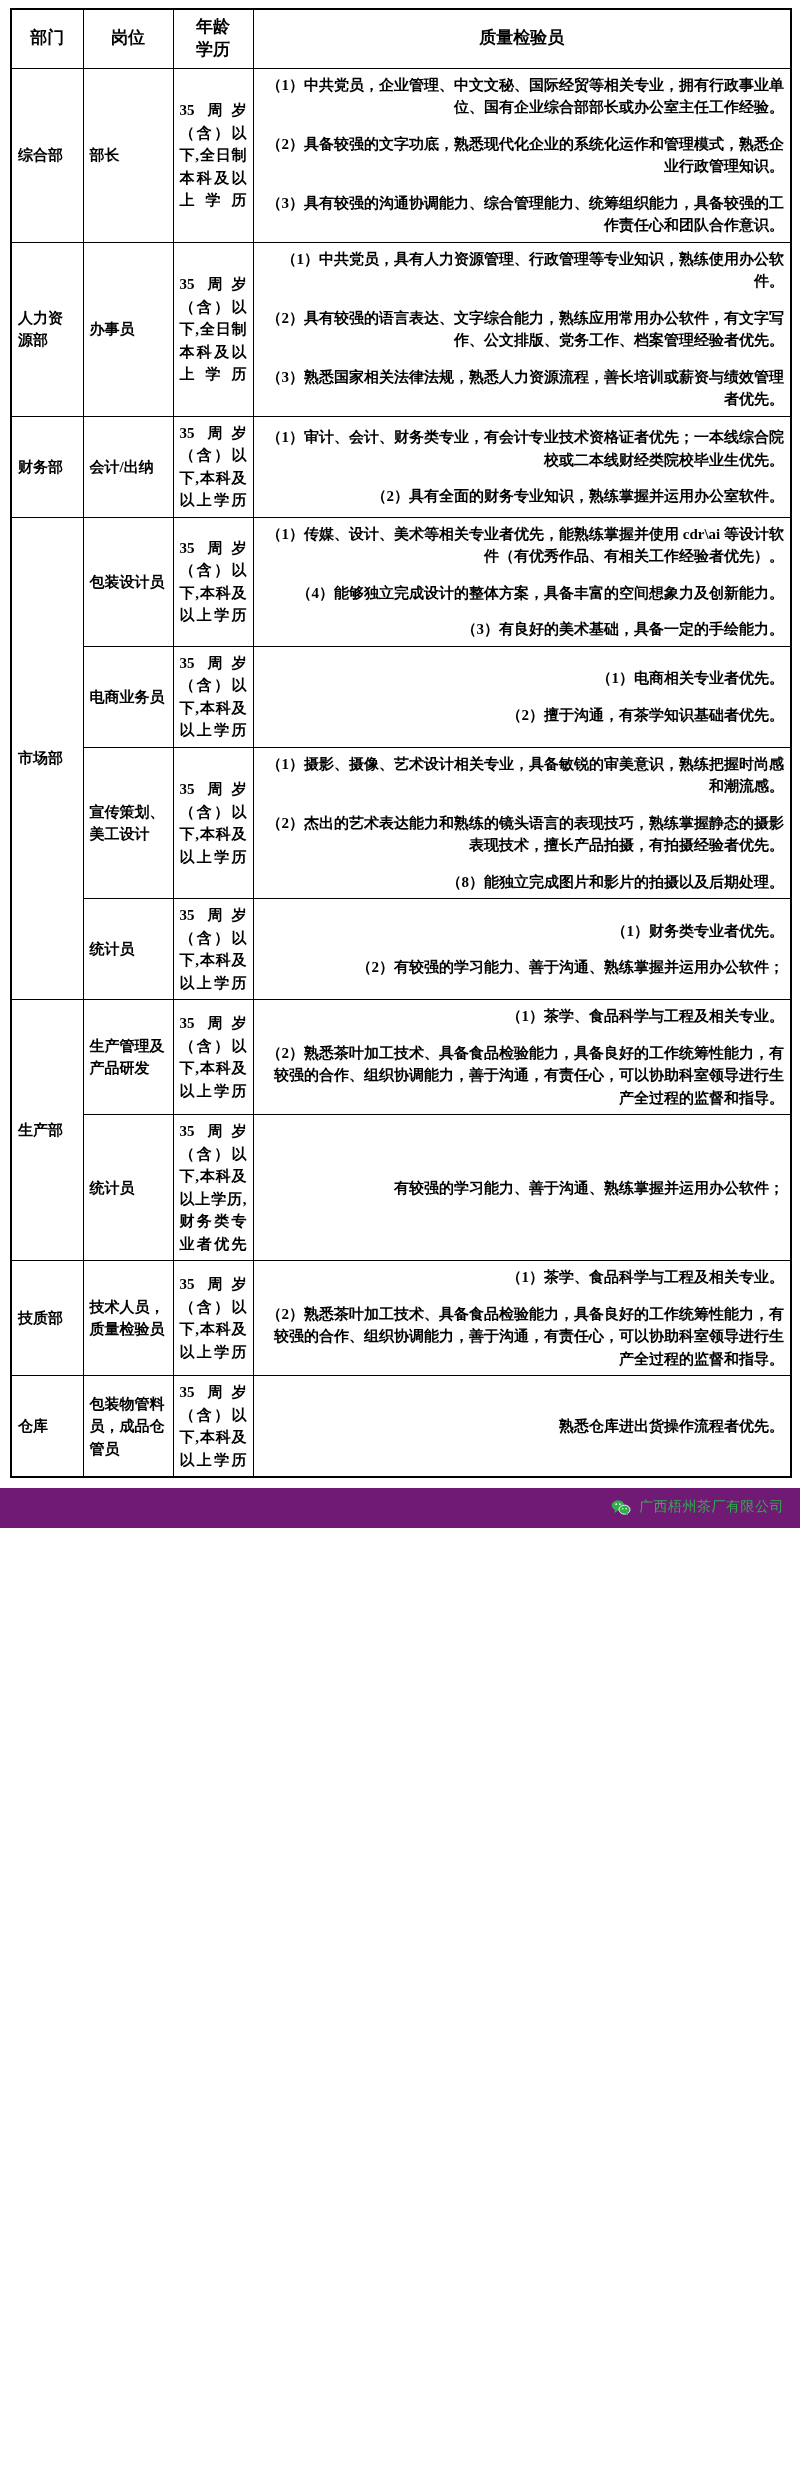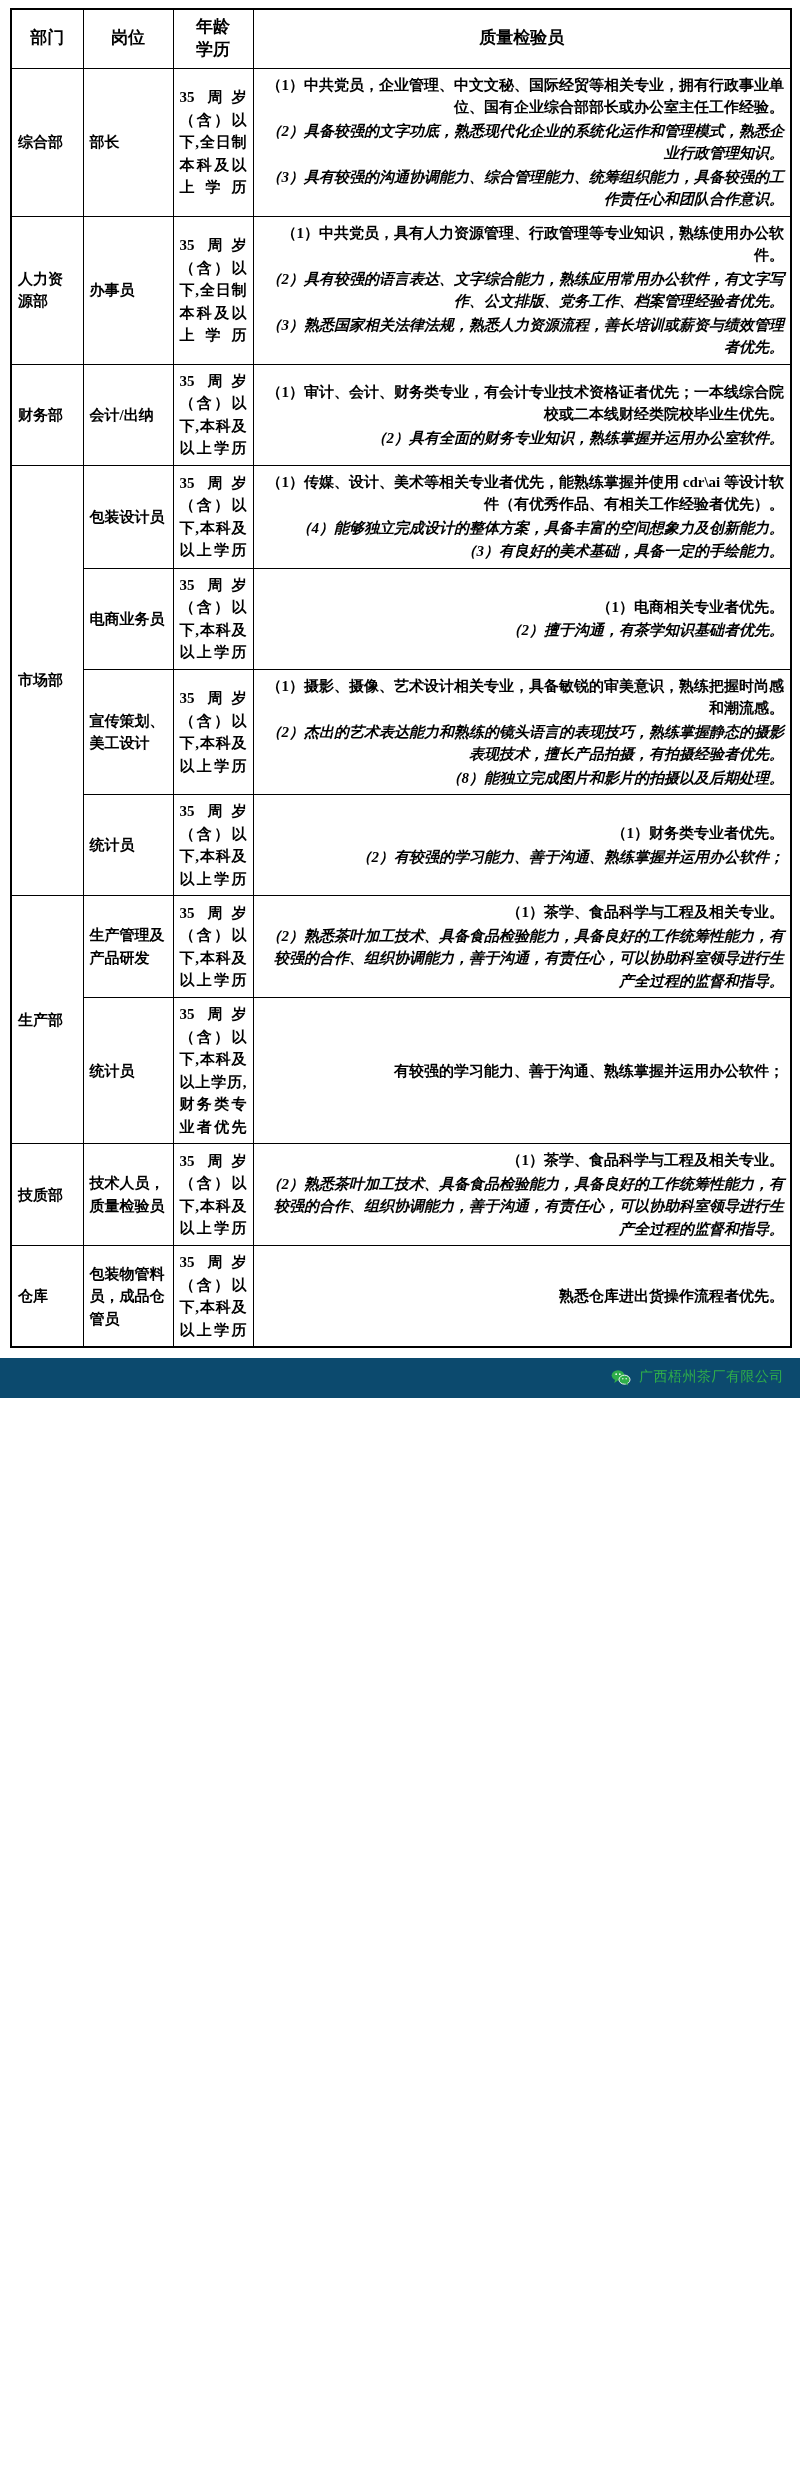--- a/index.html
+++ b/index.html
@@ -52,33 +52,33 @@
     line-height:1.55;
     font-weight:bold;
   }
   .cell-req{
     text-align:right;
     font-size:14.5px;
     line-height:1.62;
     font-weight:bold;
   }
   .cell-req p{margin:0;}
-  .cell-req p+p{margin-top:1px;font-style:italic;}
+  .cell-req p+p{margin-top:14px;}
 
   
   #footer{
     width:800px;
     box-sizing:border-box;
     margin-top:10px;
     padding:10px 16px 12px 16px;
     display:flex;
     align-items:center;
     justify-content:flex-end;
     gap:8px;
-    background:#0c4a6e;
+    background:#701a75;
   }
   #footer .wx-icon{
     width:20px;height:17px;
     position:relative;
     display:inline-block;
   }
   #footer .wx-icon svg{display:block;}
   #footer .wx-text{
     font-family:"Liberation Sans","DejaVu Sans",sans-serif;
     font-size:14px;

